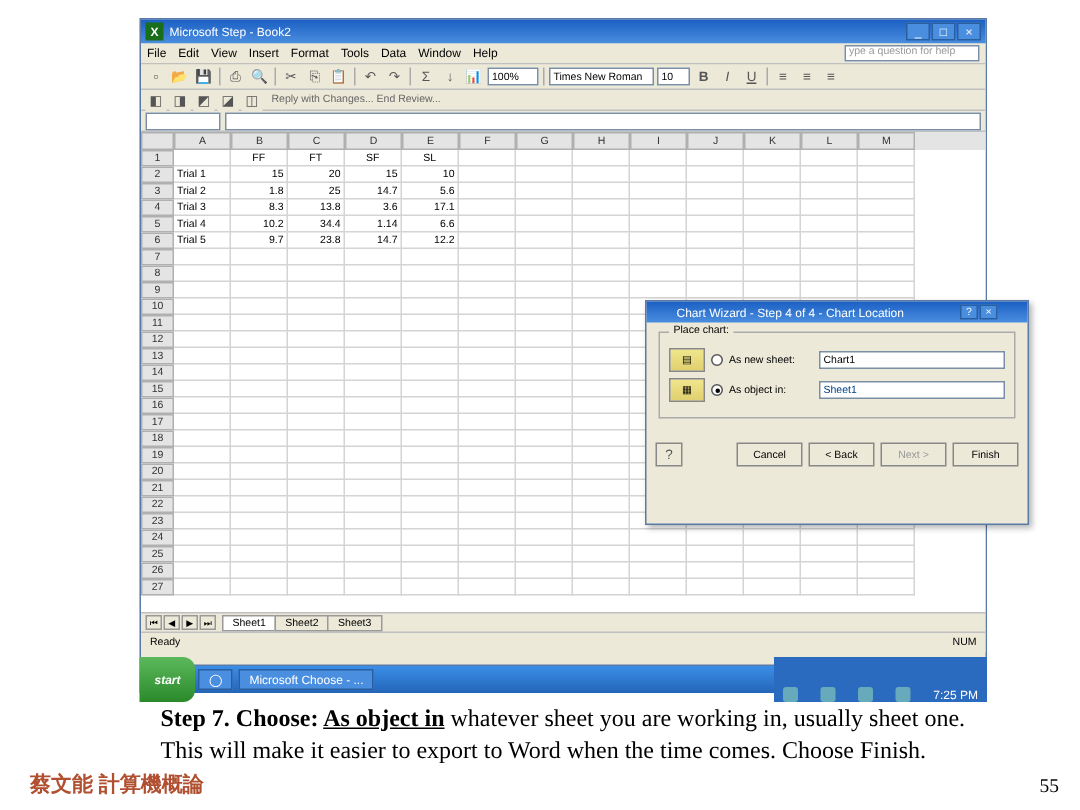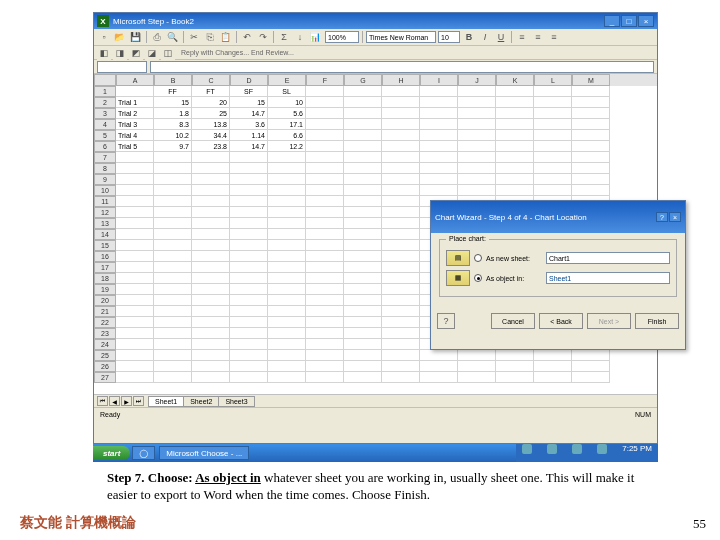--- a/index.html
+++ b/index.html
@@ -34,55 +34,67 @@
 .cell.r{justify-content:flex-end}
 .headcell{width:38px;height:11px;border-right:1px solid #d4d4d4;border-bottom:1px solid #d4d4d4;font-size:7px;display:flex;align-items:center;justify-content:center;background:#fff}
 .sheettabs{height:13px;background:#ece9d8;display:flex;align-items:center;padding:0 3px;font-size:7px;border-top:1px solid #c0c0c0}
 .nav{display:flex;gap:1px;margin-right:4px}
 .navb{width:11px;height:10px;border:1px solid #999;background:#ece9d8;display:flex;align-items:center;justify-content:center;font-size:6px}
 .tab{padding:0 6px;height:11px;border:1px solid #999;background:#fff;display:flex;align-items:center;margin-right:-1px}
 .tab.inactive{background:#ece9d8}
 .statusbar{height:14px;background:#ece9d8;display:flex;align-items:center;padding:0 6px;font-size:7px;border-top:1px solid #c0c0c0}
 .statusbar .sp{flex:1}
 .taskbar{position:absolute;left:93px;top:444px;width:565px;height:18px;background:linear-gradient(#3a8ee8,#2465b8);display:flex;align-items:center;font-size:8px;color:#fff}
-.start{height:14px;background:linear-gradient(#5cb85c,#2a8a2a);padding:0 10px;display:flex;align-items:center;font-weight:bold;font-style:italic;border-radius:0 8px 8px 0}
+.start{height:30px;background:linear-gradient(#5cb85c,#2a8a2a);padding:0 10px;display:flex;align-items:center;font-weight:bold;font-style:italic;border-radius:0 8px 8px 0}
 .taskbtn{height:14px;background:#4a8ee0;border:1px solid #2a5f9f;margin:0 2px;padding:0 6px;display:flex;align-items:center}
-.tray{margin-left:auto;background:#2a6bc0;height:18px;padding:0 6px;display:flex;align-items:flex-start;gap:15px}
+.tray{margin-left:auto;background:#2a6bc0;height:30px;padding:0 6px;display:flex;align-items:flex-end;gap:15px}
 .trayic{width:10px;height:10px;background:#6ab;border-radius:2px}
 .dialog{position:absolute;left:430px;top:200px;width:256px;height:150px;border:1px solid #5a7aa8;background:#ece9d8;box-shadow:2px 2px 4px rgba(0,0,0,0.3)}
-.dtitle{height:32px;background:linear-gradient(#1b5fc3,#4a8ee0);color:#fff;font-size:8px;display:flex;align-items:center;padding:0 4px}
+.dtitle{height:14px;background:linear-gradient(#1b5fc3,#4a8ee0);color:#fff;font-size:8px;display:flex;align-items:center;padding:0 20px}
 .dtitle .sp2{flex:1}
 .dbtn{width:12px;height:10px;background:#4a8ee0;border:1px solid #2a5f9f;margin-left:1px;font-size:7px;display:flex;align-items:center;justify-content:center}
 .dbody{padding:6px 8px}
 .fieldset{border:1px solid #aaa;padding:6px;position:relative;margin-bottom:6px}
 .legend{position:absolute;top:-5px;left:6px;background:#ece9d8;padding:0 3px;font-size:7px}
 .drow{display:flex;align-items:center;margin:4px 0;gap:4px}
 .dicon{width:24px;height:16px;border:1px solid #888;background:linear-gradient(#f0e68c,#e0d070);display:flex;align-items:center;justify-content:center;font-size:7px}
 .radio{width:8px;height:8px;border:1px solid #555;border-radius:50%;background:#fff;display:flex;align-items:center;justify-content:center}
 .radio.on::after{content:"";width:3px;height:3px;background:#000;border-radius:50%}
 .dlabel{font-size:7px;width:56px}
 .dinput{flex:1;height:12px;border:1px solid #7a8fa6;background:#fff;font-size:7px;padding:0 2px;display:flex;align-items:center}
 .dselect{flex:1;height:12px;border:1px solid #7a8fa6;background:#fff;font-size:7px;padding:0 2px;display:flex;align-items:center;color:#048}
 .dbuttons{display:flex;justify-content:flex-end;gap:4px;padding:4px 6px}
 .wbtn{width:44px;height:16px;border:1px solid #888;background:#ece9d8;font-size:7px;display:flex;align-items:center;justify-content:center}
-.caption{position:absolute;left:107px;top:470px;width:555px;font-family:"Times New Roman",serif;font-size:13px;line-height:1.3}
+.caption{position:absolute;left:107px;top:470px;width:555px;font-family:"Times New Roman",serif;font-size:16px;line-height:1.3}
 .footer-cn{position:absolute;left:20px;bottom:8px;font-size:14px;color:#b05030;font-weight:bold;font-family:Liberation Sans, sans-serif}
 .pagenum{position:absolute;right:14px;bottom:8px;font-size:13px;font-family:"Times New Roman",serif}
 </style>
 </head>
 <body>
 
 <div class="excel">
   <div class="titlebar">
     <div class="xicon">X</div>
     <span>Microsoft Step - Book2</span>
     <div class="spacer"></div>
     <div class="winbtn">_</div>
     <div class="winbtn">□</div>
     <div class="winbtn">×</div>
+  </div>
+  <div class="menubar">
+    <span class="m">File</span>
+    <span class="m">Edit</span>
+    <span class="m">View</span>
+    <span class="m">Insert</span>
+    <span class="m">Format</span>
+    <span class="m">Tools</span>
+    <span class="m">Data</span>
+    <span class="m">Window</span>
+    <span class="m">Help</span>
+    <div class="qbox">ype a question for help</div>
   </div>
   <div class="toolbar">
     <div class="tbtn">▫</div>
     <div class="tbtn">📂</div>
     <div class="tbtn">💾</div>
     <div class="tsep"></div>
     <div class="tbtn">⎙</div>
     <div class="tbtn">🔍</div>
     <div class="tsep"></div>
     <div class="tbtn">✂</div>

